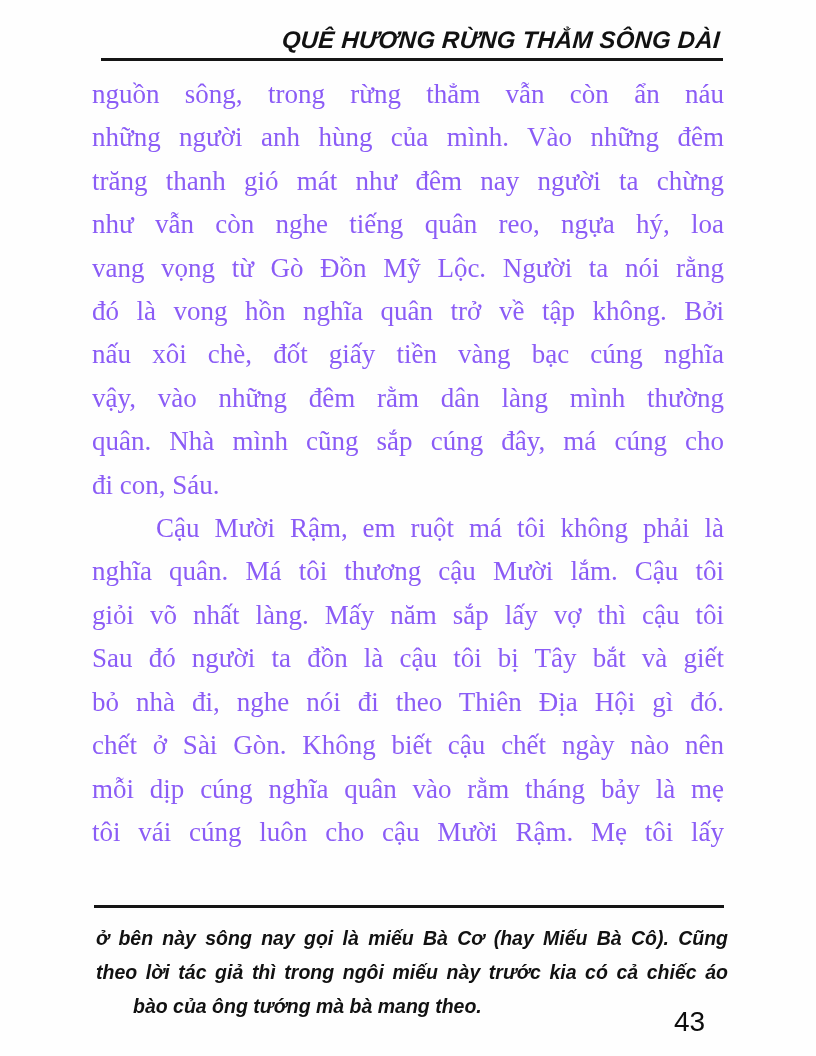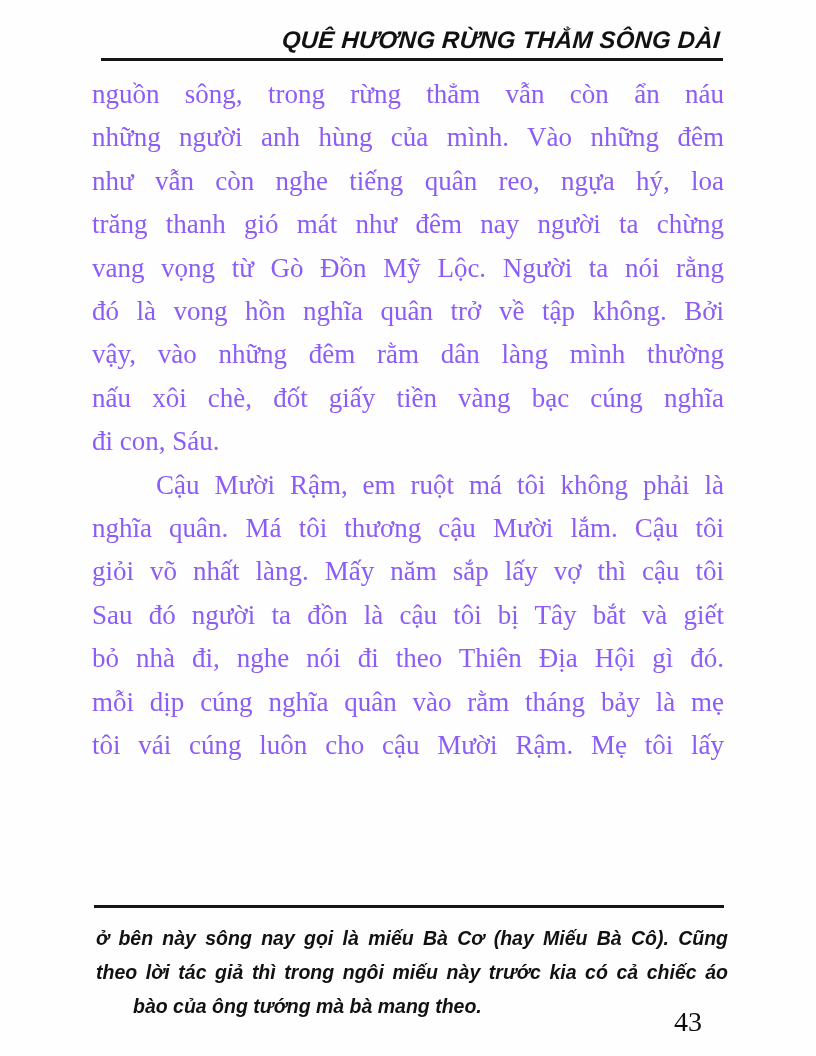--- a/index.html
+++ b/index.html
@@ -83,48 +83,50 @@
   }
   .footnote .line.no-just {
     text-align-last: left;
     margin-left: 37px;
   }
   .page-number {
     position: absolute;
     top: 1006px;
     left: 674px;
     font-size: 28px;
-    font-family: Liberation Serif, serif;
+    font-family: Liberation Sans, sans-serif;
     color: #0c0c0c;
   }
 </style>
 </head>
 <body>
 
 <div class="page">
 
   <div class="running-head">QUÊ HƯƠNG RỪNG THẲM SÔNG DÀI</div>
 
   <div class="header-rule"></div>
 
   <div class="body-text">
       <div class="line">nguồn sông, trong rừng thẳm vẫn còn ẩn náu</div>
       <div class="line">những người anh hùng của mình. Vào những đêm</div>
+      <div class="line">trăng thanh gió mát như đêm nay người ta chừng</div>
       <div class="line">như vẫn còn nghe tiếng quân reo, ngựa hý, loa</div>
-      <div class="line">trăng thanh gió mát như đêm nay người ta chừng</div>
       <div class="line">vang vọng từ Gò Đồn Mỹ Lộc. Người ta nói rằng</div>
       <div class="line">đó là vong hồn nghĩa quân trở về tập không. Bởi</div>
+      <div class="line">nấu xôi chè, đốt giấy tiền vàng bạc cúng nghĩa</div>
       <div class="line">vậy, vào những đêm rằm dân làng mình thường</div>
-      <div class="line">nấu xôi chè, đốt giấy tiền vàng bạc cúng nghĩa</div>
+      <div class="line">quân. Nhà mình cũng sắp cúng đây, má cúng cho</div>
       <div class="line no-just">đi con, Sáu.</div>
       <div class="line indent">Cậu Mười Rậm, em ruột má tôi không phải là</div>
       <div class="line">nghĩa quân. Má tôi thương cậu Mười lắm. Cậu tôi</div>
       <div class="line">giỏi võ nhất làng. Mấy năm sắp lấy vợ thì cậu tôi</div>
       <div class="line">Sau đó người ta đồn là cậu tôi bị Tây bắt và giết</div>
       <div class="line">bỏ nhà đi, nghe nói đi theo Thiên Địa Hội gì đó.</div>
+      <div class="line">chết ở Sài Gòn. Không biết cậu chết ngày nào nên</div>
       <div class="line">mỗi dịp cúng nghĩa quân vào rằm tháng bảy là mẹ</div>
       <div class="line">tôi vái cúng luôn cho cậu Mười Rậm. Mẹ tôi lấy</div>
     </div>
 
   <div class="footnote-rule"></div>
 
   <div class="footnote">
       <div class="line">ở bên này sông nay gọi là miếu Bà Cơ (hay Miếu Bà Cô). Cũng</div>
       <div class="line">theo lời tác giả thì trong ngôi miếu này trước kia có cả chiếc áo</div>
       <div class="line no-just">bào của ông tướng mà bà mang theo.</div>

